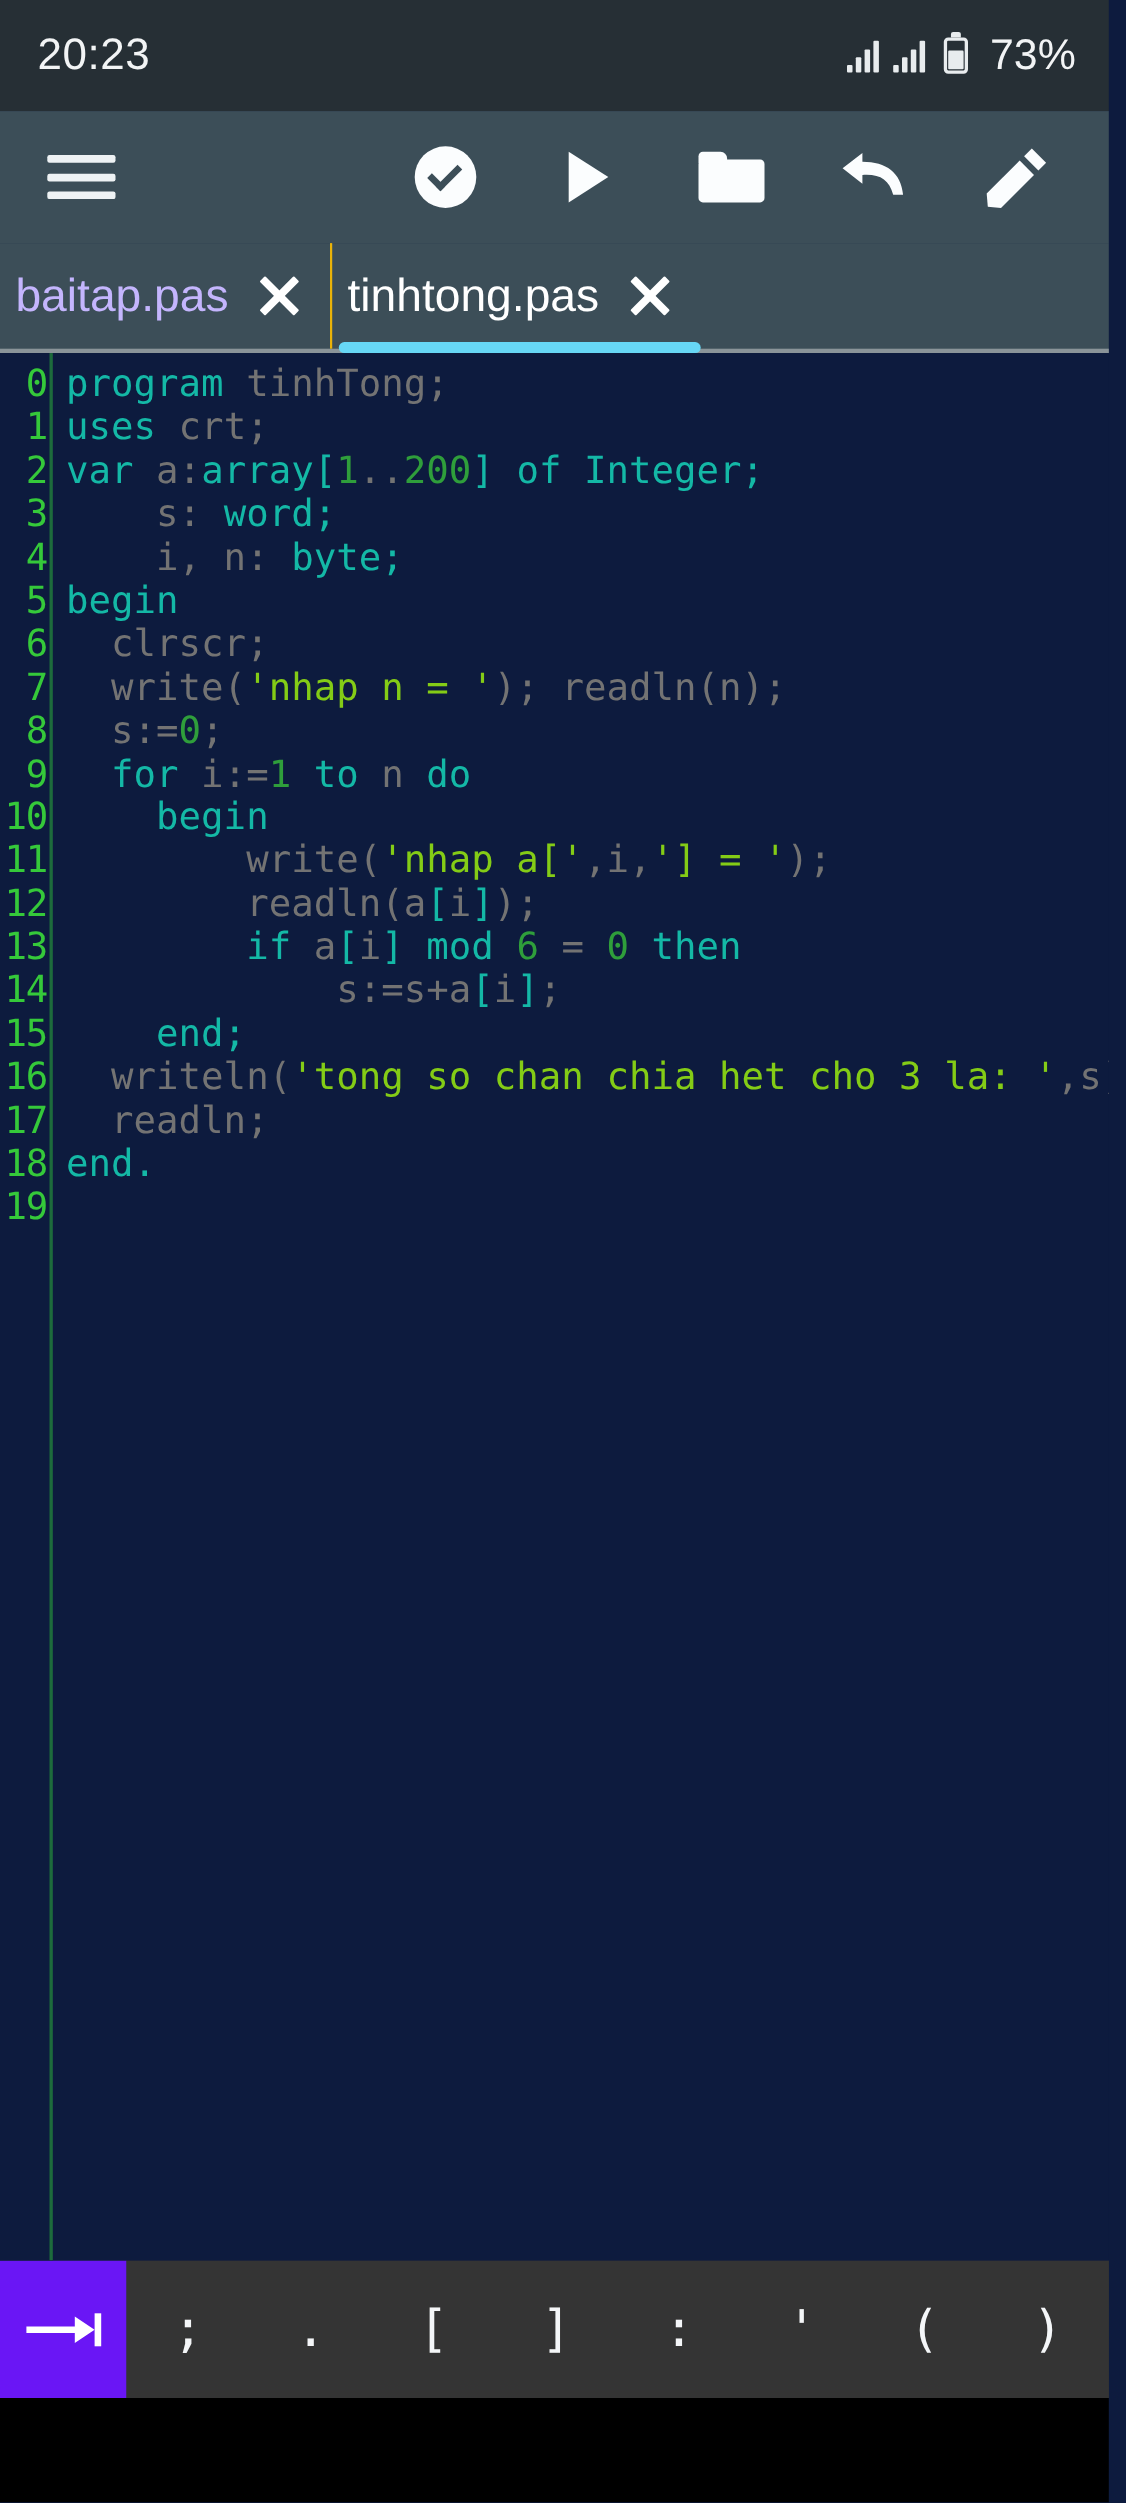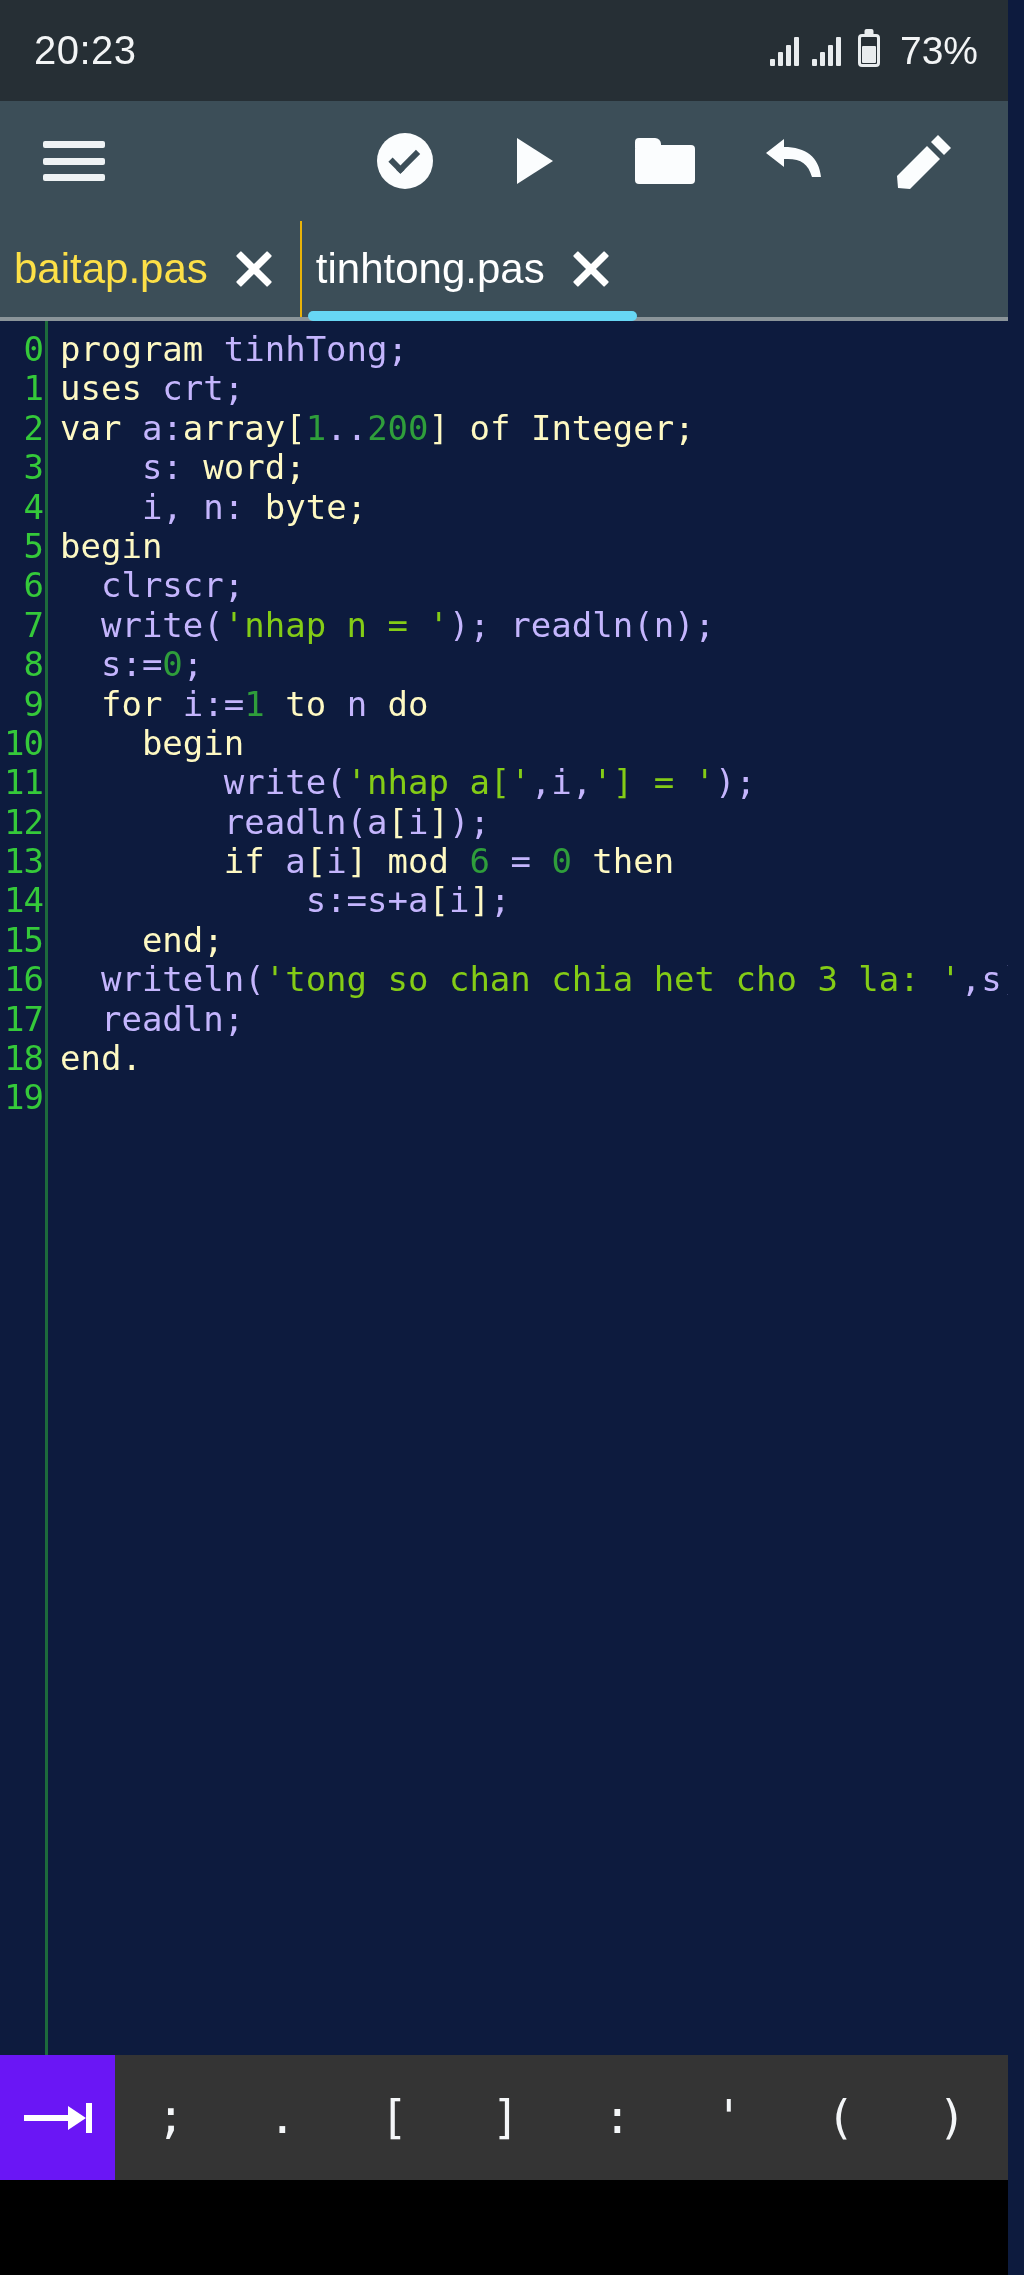--- a/index.html
+++ b/index.html
@@ -55,21 +55,21 @@
   .ico-pencil { width:58px; height:58px; }
 
   
   .tabbar {
     height:100px; flex:0 0 100px; background:#3c4e58;
     display:flex; align-items:stretch; position:relative;
     border-bottom:4px solid #8a9499;
   }
   .tab { display:flex; align-items:center; gap:26px; padding:0 26px 0 14px; position:relative; cursor:pointer; }
   .tab + .tab { border-left:2px solid #eab308; }
-  .tab-label { font-size:42px; color:#fde047; white-space:nowrap; }
+  .tab-label { font-size:42px; color:#c4b5fd; white-space:nowrap; }
   .tab.active .tab-label { color:#ffffff; }
   .tab-close { width:40px; height:40px; position:relative; flex:0 0 40px; cursor:pointer; }
   .tab-close::before, .tab-close::after {
     content:""; position:absolute; left:50%; top:50%; width:44px; height:7px;
     background:#ffffff; border-radius:1px; transform-origin:center;
   }
   .tab-close::before { transform:translate(-50%,-50%) rotate(45deg); }
   .tab-close::after  { transform:translate(-50%,-50%) rotate(-45deg); }
   .tab.active .tab-underline {
     position:absolute; left:6px; right:0; bottom:-4px; height:10px;
@@ -88,22 +88,22 @@
     font-size:34px; color:#35c93a; letter-spacing:-1px;
     margin-left:-8px;
   }
   .code {
     flex:1 1 auto; padding-top:9px; padding-left:12px;
     font-family:"DejaVu Sans Mono","Liberation Mono",monospace;
     font-size:34px; line-height:39.4px; white-space:pre; color:#e8eaee;
     overflow:hidden;
   }
   .code .line { height:39.4px; }
-  .kw  { color:#fef9c3; }  
-  .id  { color:#c4b5fd; }  
+  .kw  { color:#14b8a6; }  
+  .id  { color:#737373; }  
   .str { color:#84cc16;text-align:center; }  
   .num { color:#2f9e3b; }
 
   
   .symbar { height:125px; flex:0 0 125px; display:flex; align-items:stretch; background:#343434; }
   .tabkey {
     width:115px; flex:0 0 115px; background:#6a16f5;
     display:flex; align-items:center; justify-content:center; cursor:pointer;
   }
   .ico-tabarrow { width:72px; height:40px; }

